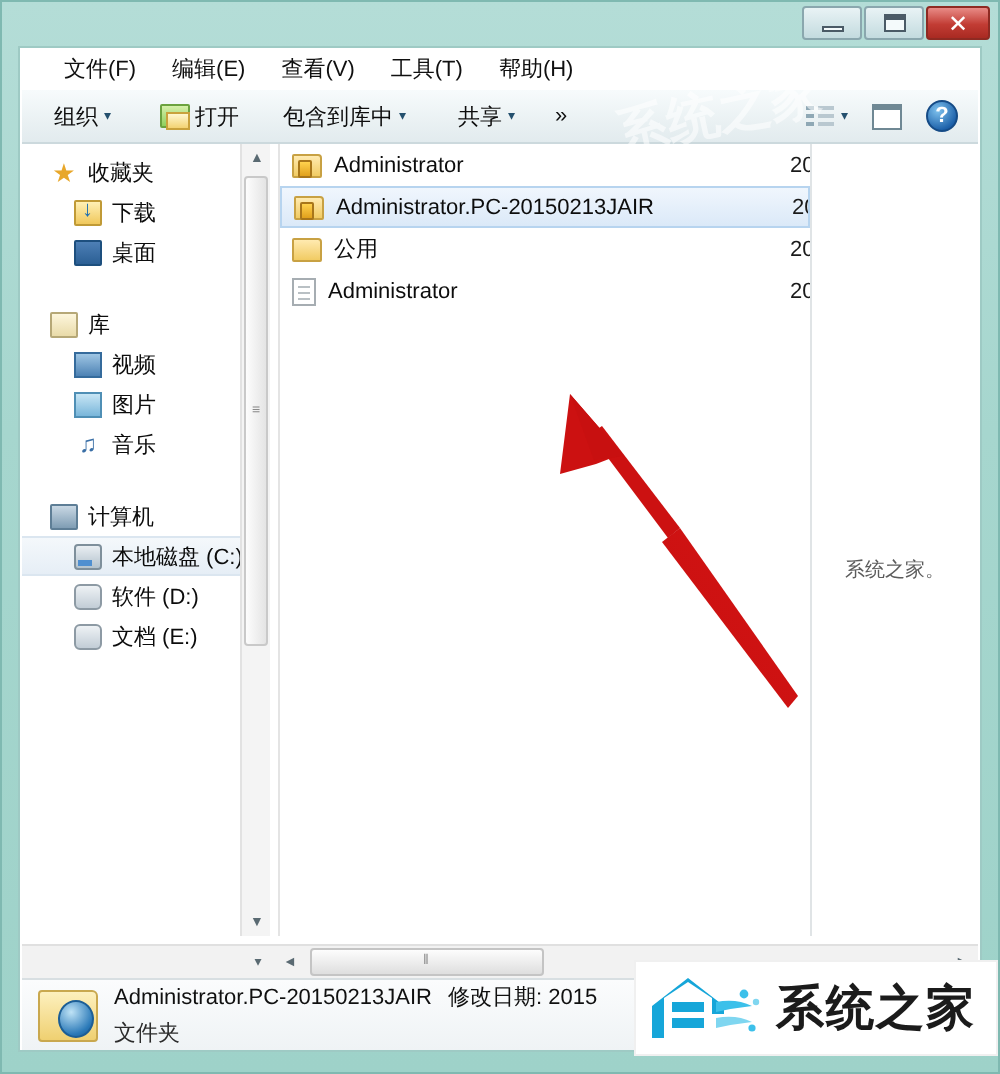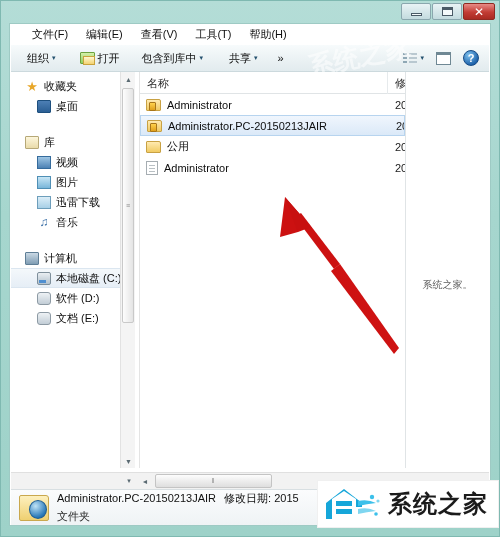--- a/index.html
+++ b/index.html
@@ -484,20 +484,24 @@
     <div id="content">
 
       <div id="navpane">
 
         <div class="nav-group">
           <div class="nav-row">
             <span class="ic ic-star">★</span>
             <span>收藏夹</span>
           </div>
           <div class="nav-row child">
+            <span class="ic ic-download"></span>
+            <span>下载</span>
+          </div>
+          <div class="nav-row child">
             <span class="ic ic-desktop"></span>
             <span>桌面</span>
           </div>
         </div>
 
         <div class="nav-gap"></div>
 
         <div class="nav-group">
           <div class="nav-row">
             <span class="ic ic-library"></span>
@@ -505,24 +509,20 @@
           </div>
           <div class="nav-row child">
             <span class="ic ic-video"></span>
             <span>视频</span>
           </div>
           <div class="nav-row child">
             <span class="ic ic-picture"></span>
             <span>图片</span>
           </div>
           <div class="nav-row child">
-            <span class="ic ic-thunder"></span>
-            <span>迅雷下载</span>
-          </div>
-          <div class="nav-row child">
             <span class="ic ic-music">♫</span>
             <span>音乐</span>
           </div>
         </div>
 
         <div class="nav-gap"></div>
 
         <div class="nav-group">
           <div class="nav-row">
             <span class="ic ic-computer"></span>
@@ -551,24 +551,20 @@
           </div>
           <div class="sb-arrow" id="navscroll-down">
             <span>▼</span>
           </div>
         </div>
       </div>
 
       <div id="splitter"></div>
 
       <div id="filelist">
-        <div id="col-header">
-          <div class="col col-name">名称</div>
-          <div class="col col-date">修</div>
-        </div>
 
         <div class="file-row">
           <div class="file-name">
             <span class="ic-folder-lock"></span>
             <span>Administrator</span>
           </div>
           <div class="file-date">20</div>
         </div>
 
         <div class="file-row selected">

